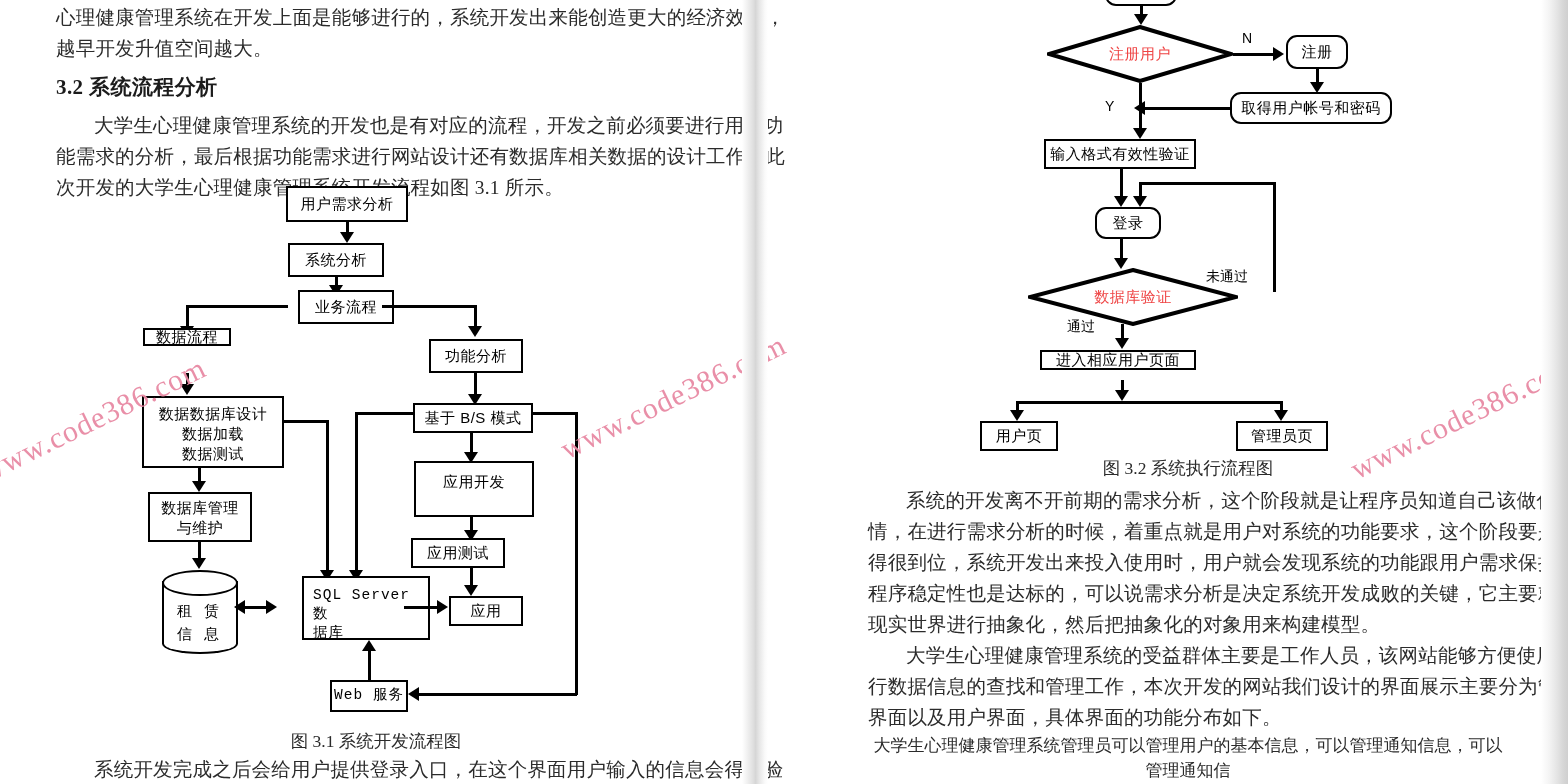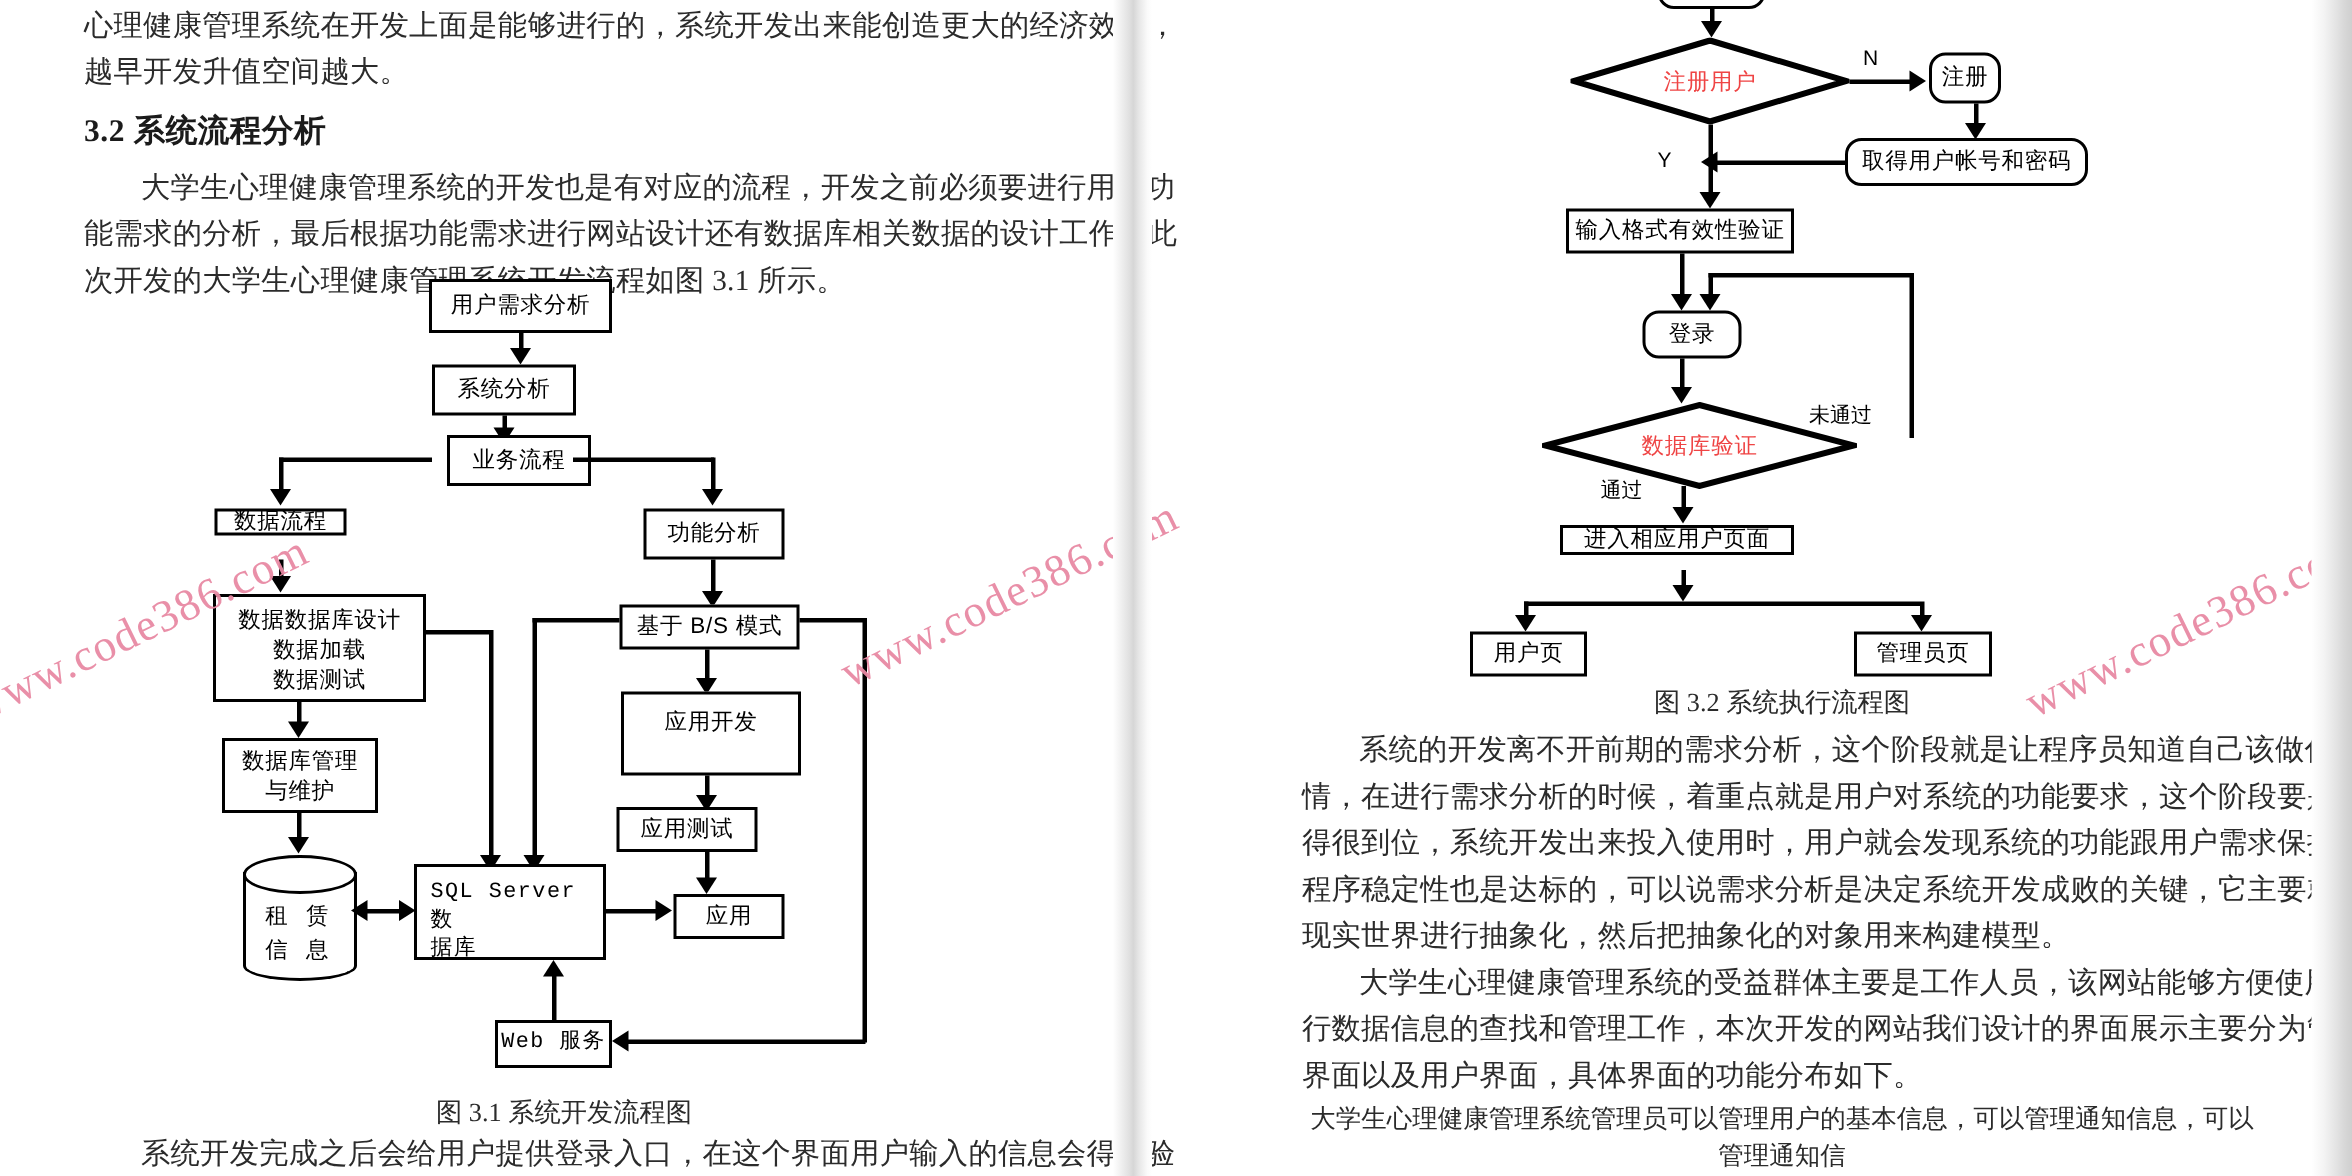--- a/index.html
+++ b/index.html
@@ -51,21 +51,21 @@
     border:2.5px solid #000;background:#fff;
     display:flex;align-items:center;justify-content:center;
     font-family:"Liberation Sans","DejaVu Sans",sans-serif;
     font-size:15px;color:#000;text-align:center;line-height:1.32;
     letter-spacing:.5px;
   }
   .node.multi{display:block;padding-top:5px;}
   .node.multi span{display:block;}
   .node.rounded{border-radius:11px;}
   .node.mono{font-family:"Liberation Mono","DejaVu Sans Mono",monospace;font-size:14.5px;letter-spacing:1px;}
-  .node.leftalign{justify-content:flex-start;padding-left:9px;text-align:left;}
+  .node.leftalign{justify-content:flex-start;padding-left:9px;text-align:left;margin-left:26px;}
   .node.topalign{align-items:flex-start;padding-top:9px;}
 
   
   .diamond{position:absolute;}
   .diamond .dshape{position:absolute;inset:0;}
   .diamond .dlabel{
     position:absolute;inset:0;display:flex;align-items:center;justify-content:center;
     font-family:"Liberation Sans","DejaVu Sans",sans-serif;font-size:15px;color:#ef4444;letter-spacing:.5px;
   }
 
@@ -145,21 +145,21 @@
 
     <div class="node" style="left:298px;top:290px;width:96px;height:34px">业务流程</div>
 
     <div class="ln lnh" style="left:186px;top:305px;width:102px"></div>
     <div class="ln lnh" style="left:382px;top:305px;width:94px"></div>
     <div class="ln lnv" style="left:186px;top:305px;height:23px"></div>
     <div class="arr arr-d" style="left:180px;top:326px"></div>
     <div class="ln lnv" style="left:474px;top:305px;height:23px"></div>
     <div class="arr arr-d" style="left:468px;top:326px"></div>
 
-    <div class="node" style="left:143px;top:339px;width:88px;height:18px">数据流程</div>
+    <div class="node" style="left:143px;top:328px;width:88px;height:18px">数据流程</div>
     <div class="ln lnv" style="left:186px;top:373px;height:14px"></div>
     <div class="arr arr-d" style="left:180px;top:384px"></div>
 
     <div class="node" style="left:429px;top:339px;width:94px;height:34px">功能分析</div>
     <div class="ln lnv" style="left:474px;top:373px;height:24px"></div>
     <div class="arr arr-d" style="left:468px;top:394px"></div>
 
     <div class="node multi" style="left:142px;top:396px;width:142px;height:72px;padding-top:6px">
       <span>数据数据库设计</span>
       <span>数据加载</span>
@@ -257,21 +257,21 @@
       <svg class="dshape" viewBox="0 0 186 58" preserveAspectRatio="none">
         <polygon points="93,2 184,29 93,56 2,29" fill="#fff" stroke="#000" stroke-width="4"></polygon>
       </svg>
       <div class="dlabel">注册用户</div>
     </div>
 
     <div class="ln lnh" style="left:465px;top:53px;width:47px"></div>
     <div class="arr arr-r" style="left:505px;top:47px"></div>
     <div class="edge-label" style="left:474px;top:30px">N</div>
 
-    <div class="node rounded" style="left:518px;top:35px;width:48px;height:34px">注册</div>
+    <div class="node rounded" style="left:518px;top:35px;width:62px;height:34px">注册</div>
     <div class="ln lnv" style="left:548px;top:69px;height:16px"></div>
     <div class="arr arr-d" style="left:542px;top:82px"></div>
 
     <div class="node rounded" style="left:462px;top:92px;width:162px;height:32px">取得用户帐号和密码</div>
 
     <div class="ln lnh" style="left:375px;top:107px;width:87px"></div>
     <div class="arr arr-l" style="left:366px;top:101px"></div>
 
     <div class="ln lnv" style="left:371px;top:83px;height:47px"></div>
     <div class="arr arr-d" style="left:365px;top:128px"></div>

